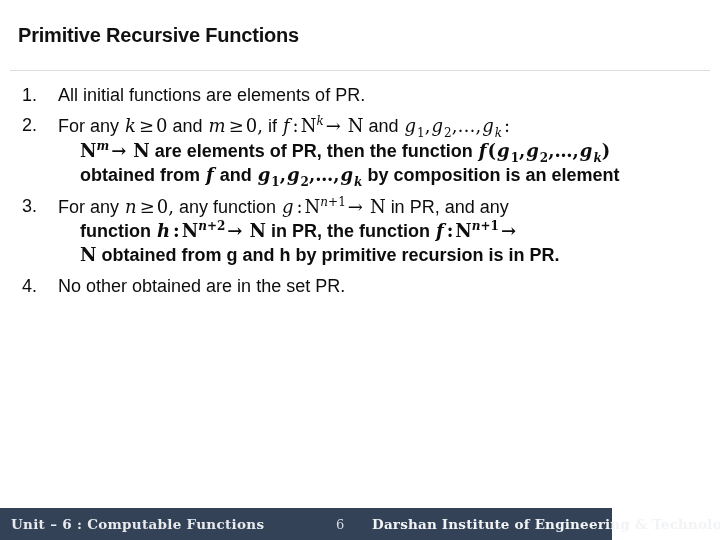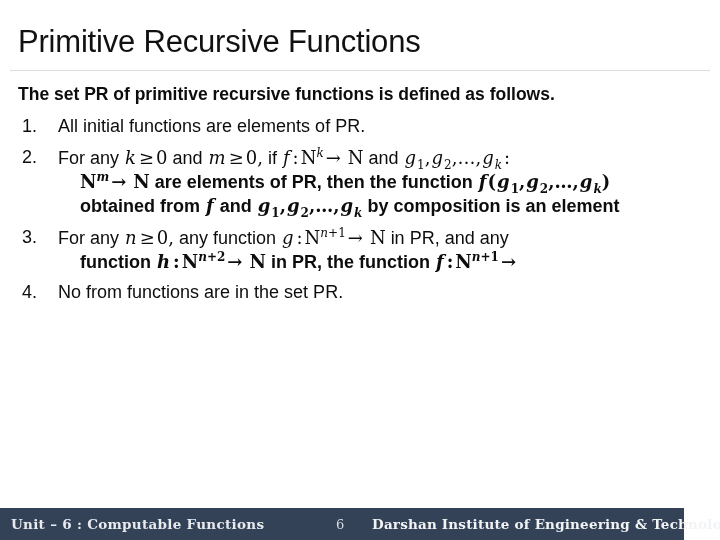--- a/index.html
+++ b/index.html
@@ -13,22 +13,22 @@
     font-family: "Liberation Sans", sans-serif;
     overflow: hidden;
     position: relative;
   }
 
   
   .slide-title {
     position: absolute;
     left: 18px;
     top: 24px;
-    font-size: 31px;
-    font-weight: normal;
+    font-size: 20px;
+    font-weight: bold;
     color: #111111;
     letter-spacing: -0.2px;
     white-space: nowrap;
   }
 
   .title-divider {
     position: absolute;
     left: 10px;
     top: 70px;
     width: 700px;
@@ -134,21 +134,21 @@
     display: block;
     padding-left: 22px;
     font-weight: bold;
   }
 
   
   .footer-bar {
     position: absolute;
     left: 0;
     bottom: 0;
-    width: 684px;
+    width: 612px;
     height: 32px;
     background: #334257;
     text-align: right;
   }
   .footer-inner {
     position: relative;
     width: 100%;
     height: 100%;
   }
   .footer-left {
@@ -184,47 +184,47 @@
 </style>
 </head>
 <body>
 
 <div class="slide-title">Primitive Recursive Functions</div>
 
 <div class="title-divider"></div>
 
 <div class="content">
 
-  <p class="lead">The set PR of primitive recursive functions is defined as follows.</p>
 
   <ol class="pr-list">
 
     <li>
       <span class="num">1.</span>
       <span class="li-body noj">All initial functions are elements of PR.</span>
     </li>
 
     <li>
       <span class="num">2.</span>
       <span class="li-body"><span>For any</span><span class="wsp"></span><span class="mi">k</span><span class="mo">≥</span><span class="mn">0</span><span class="wsp"></span><span>and</span><span class="wsp"></span><span class="mi">m</span><span class="mo">≥</span><span class="mn">0,</span><span class="wsp"></span><span>if</span><span class="wsp"></span><span class="mi">f</span><span class="mo">:</span><span class="mn">N</span><span class="sup">k</span><span class="mo">→</span><span class="wsp"></span><span class="mn">N</span><span class="wsp"></span><span>and</span><span class="wsp"></span><span class="mi">g</span><span class="sub">1</span><span class="mn">,</span><span class="mi">g</span><span class="sub">2</span><span class="mn">,</span><span class="mn">…</span><span class="mn">,</span><span class="mi">g</span><span class="sub-i">k</span><span class="mo">:</span>
         <span class="indent-line"><span class="mn">N</span><span class="sup">m</span><span class="mo">→</span><span class="wsp"></span><span class="mn">N</span><span class="wsp"></span><span>are elements of PR, then the function</span><span class="wsp"></span><span class="mi">f</span><span class="mn">(</span><span class="mi">g</span><span class="sub">1</span><span class="mn">,</span><span class="mi">g</span><span class="sub">2</span><span class="mn">,</span><span class="mn">…</span><span class="mn">,</span><span class="mi">g</span><span class="sub-i">k</span><span class="mn">)</span></span>
         <span class="indent-line"><span>obtained from</span><span class="wsp"></span><span class="mi">f</span><span class="wsp"></span><span>and</span><span class="wsp"></span><span class="mi">g</span><span class="sub">1</span><span class="mn">,</span><span class="mi">g</span><span class="sub">2</span><span class="mn">,</span><span class="mn">…</span><span class="mn">,</span><span class="mi">g</span><span class="sub-i">k</span><span class="wsp"></span><span>by composition is an element</span></span>
       </span>
     </li>
 
     <li>
       <span class="num">3.</span>
       <span class="li-body"><span>For any</span><span class="wsp"></span><span class="mi">n</span><span class="mo">≥</span><span class="mn">0,</span><span class="wsp"></span><span>any</span><span class="wsp"></span><span>function</span><span class="wsp"></span><span class="mi">g</span><span class="mo">:</span><span class="mn">N</span><span class="sup">n</span><span class="sup-n">+</span><span class="sup-n">1</span><span class="mo">→</span><span class="wsp"></span><span class="mn">N</span><span class="wsp"></span><span>in</span><span class="wsp"></span><span>PR,</span><span class="wsp"></span><span>and</span><span class="wsp"></span><span>any</span>
         <span class="indent-line"><span>function</span><span class="wsp"></span><span class="mi">h</span><span class="mo">:</span><span class="mn">N</span><span class="sup">n</span><span class="sup-n">+</span><span class="sup-n">2</span><span class="mo">→</span><span class="wsp"></span><span class="mn">N</span><span class="wsp"></span><span>in</span><span class="wsp"></span><span>PR,</span><span class="wsp"></span><span>the</span><span class="wsp"></span><span>function</span><span class="wsp"></span><span class="mi">f</span><span class="mo">:</span><span class="mn">N</span><span class="sup">n</span><span class="sup-n">+</span><span class="sup-n">1</span><span class="mo">→</span></span>
+        <span class="indent-line"><span class="mn">N</span><span class="wsp"></span><span>obtained from g and h by primitive recursion is in PR.</span></span>
       </span>
     </li>
 
     <li>
       <span class="num">4.</span>
-      <span class="li-body noj">No from functions are in the set PR.</span>
+      <span class="li-body noj">No other obtained are in the set PR.</span>
     </li>
 
   </ol>
 </div>
 
 <div class="footer-bar" style="background: rgb(51, 66, 87);">
   <div class="footer-inner">
     <span class="footer-left">Unit – 6 : Computable Functions</span>
     <span class="footer-page">6</span>
     <span class="footer-right">Darshan Institute of Engineering &amp; Technology</span>

